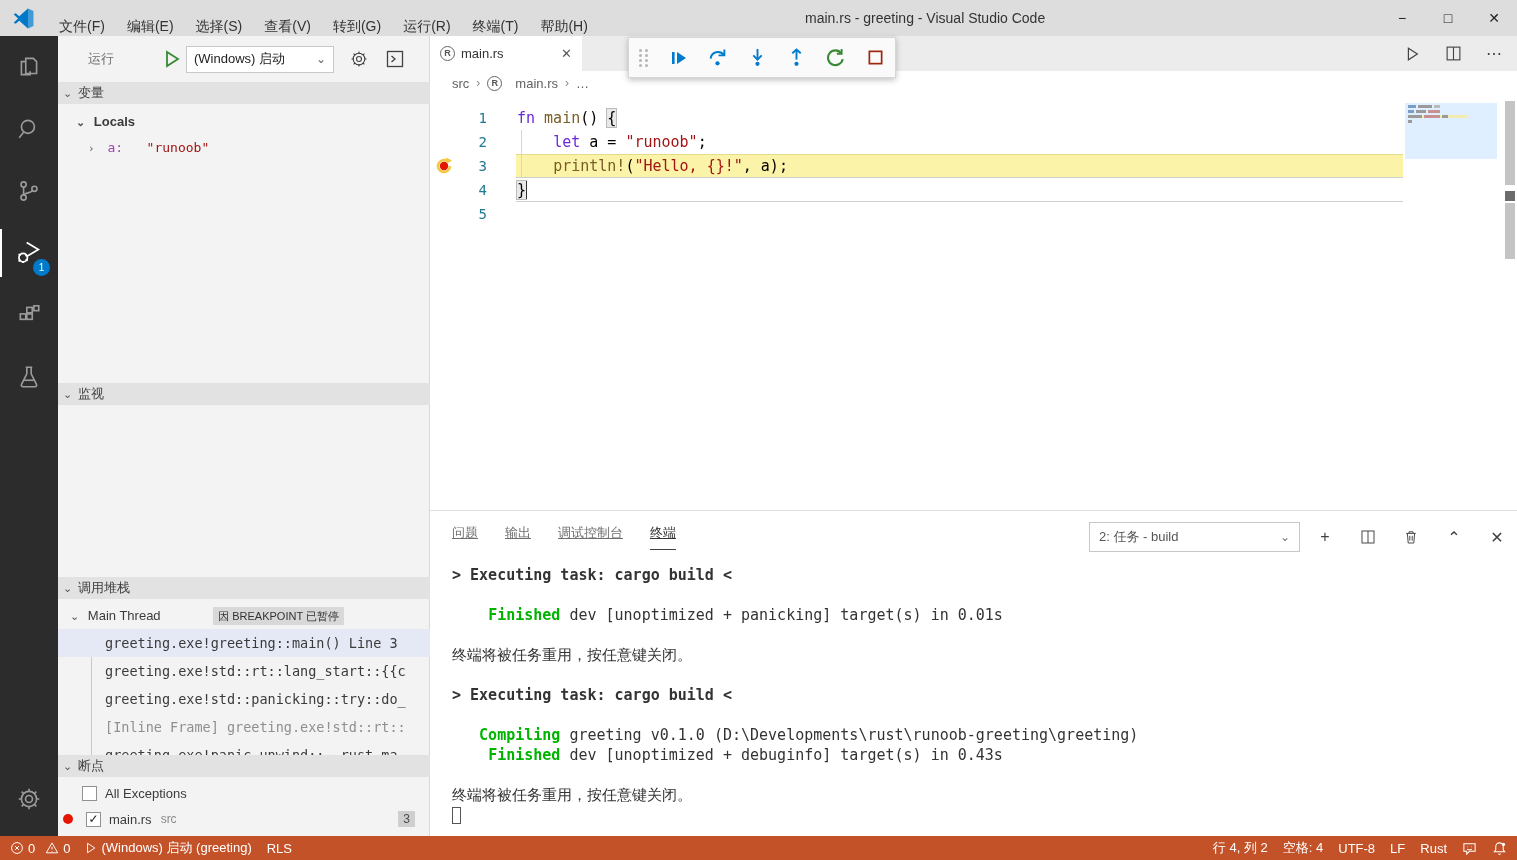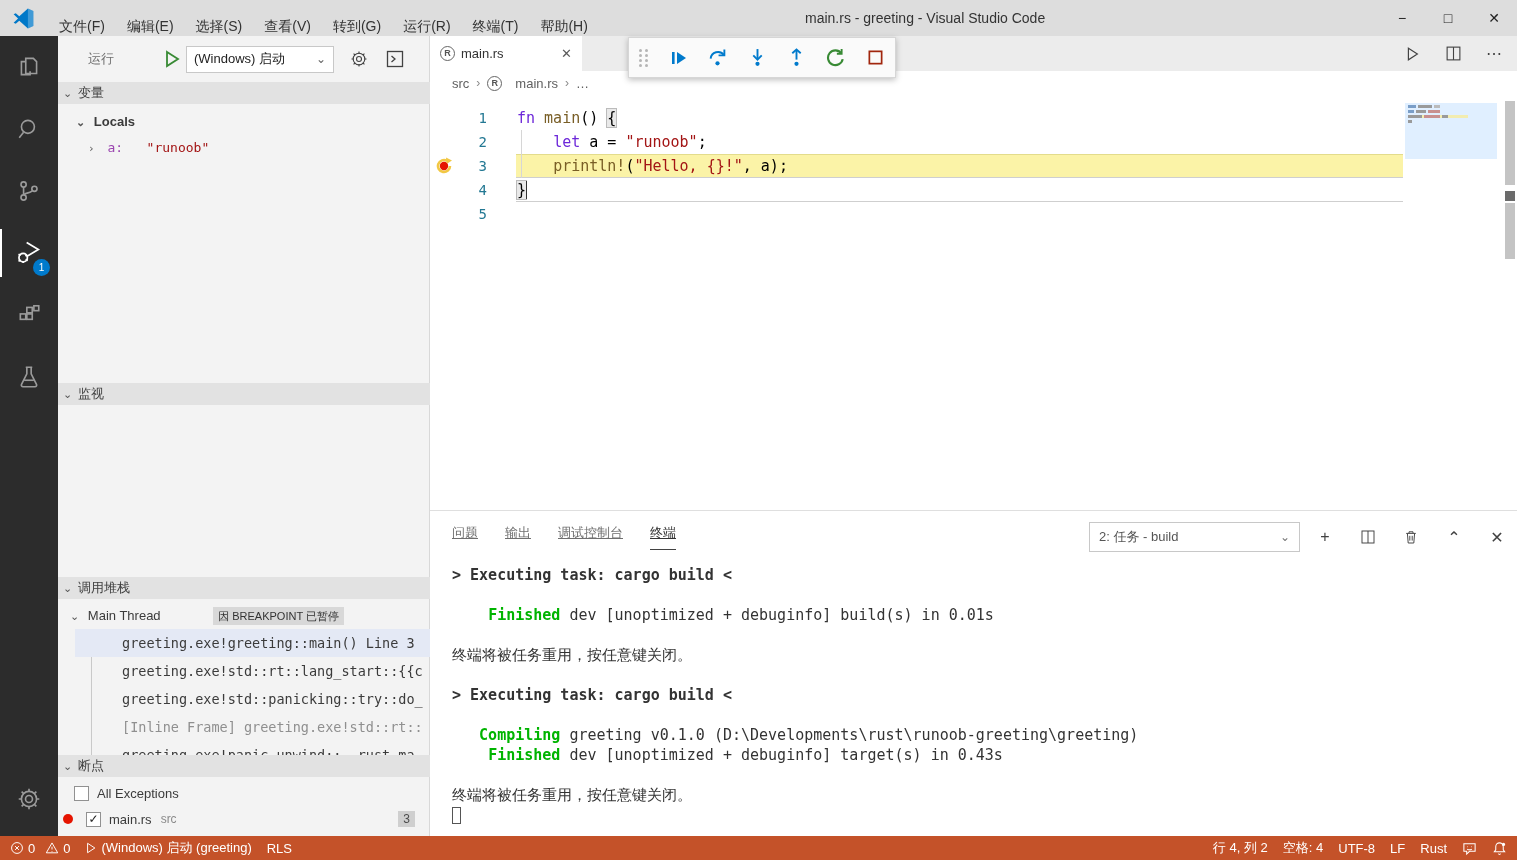--- a/index.html
+++ b/index.html
@@ -38,21 +38,21 @@
   .section-header .twisty { position:absolute; left:5px; font-size:11px; color:#555; }
   .tree-row { position:absolute; left:0; width:300px; height:24px; line-height:24px; white-space:nowrap; overflow:hidden; }
   .twisty-inline { color:#555; font-size:11px; margin-right:5px; }
   #row-locals { top:74px; padding-left:18px; font-weight:bold; }
   #row-var-a { top:100px; padding-left:30px; font-family:"DejaVu Sans Mono",monospace; font-size:13px; }
   .var-name { color:#9B46B0; }
   .var-value { color:#A31515; }
 
   #row-thread { top:567px; height:26px; line-height:26px; padding-left:12px; }
   #pause-badge { position:absolute; right:14px; top:4px; height:18px; line-height:18px; background:#D8D8D8; color:#333; font-size:11px; padding:0 5px; }
-  #stack-frames { position:absolute; left:0; top:593px; width:372px; height:126px; overflow:hidden;margin-left:17px; }
+  #stack-frames { position:absolute; left:0; top:593px; width:372px; height:126px; overflow:hidden; }
   .tree-guide { position:absolute; left:33px; top:593px; width:1px; height:126px; background:#C9C9C9; }
   .frame-row { height:28px; line-height:28px; padding-left:47px; font-family:"DejaVu Sans Mono",monospace; font-size:13.5px; color:#3B3B3B; white-space:pre; overflow:hidden; }
   .frame-row.selected { background:#E4E9F5; }
   .frame-row.dim { color:#8F8F8F; }
 
   #breakpoint-list { position:absolute; left:0; top:744px; width:372px; }
   .bp-row { position:relative; height:26px; display:flex; align-items:center; }
   .bp-dot { position:absolute; left:5px; width:10px; height:10px; border-radius:50%; background:#E51400; }
   .bp-check { width:15px; height:15px; border:1px solid #919191; background:#fff; margin-right:8px; font-size:12px; line-height:13px; text-align:center; color:#1E1E1E; }
   .bp-label { color:#3B3B3B; }
@@ -266,21 +266,21 @@
       <div class="frame-row">greeting.exe!std::panicking::try::do_</div>
       <div class="frame-row dim">[Inline Frame] greeting.exe!std::rt::</div>
       <div class="frame-row">greeting.exe!panic_unwind::__rust_ma</div>
     </div>
 
   <div class="section-header" style="top:719px">
     <span class="twisty">⌄</span>
     <span>断点</span>
   </div>
   <div id="breakpoint-list">
-      <div class="bp-row" style="padding-left: 16px;">
+      <div class="bp-row" style="padding-left: 16px; margin-left: 8px;">
         <div class="bp-check"></div>
         <div class="bp-label" style="display: inline;">All Exceptions</div>
       </div>
       <div class="bp-row" style="padding-left: 28px;">
         <div class="bp-dot"></div>
         <div class="bp-check">✓</div>
         <div class="bp-label" style="display: inline;">main.rs</div>
         <div class="bp-detail" style="display: inline;">src</div>
         <div class="bp-badge">3</div>
       </div>
@@ -444,21 +444,21 @@
           <path d="M5.5 5.5 l1 12 h7 l1 -12"></path>
           <path d="M8.5 8.5 v6 M11.5 8.5 v6"></path>
         </svg>
     </span>
     <span class="pa">⌃</span>
     <span class="pa">✕</span>
   </div>
   <div id="terminal-output">
       <div class="term-line"><span class="term-bold">&gt; Executing task: cargo build &lt;</span></div>
       <div class="term-line">&nbsp;</div>
-      <div class="term-line"><span>    </span><span class="term-green">Finished</span><span> dev [unoptimized + debuginfo] build(s) in 0.01s</span></div>
+      <div class="term-line"><span>    </span><span class="term-green">Finished</span><span> dev [unoptimized + panicking] target(s) in 0.01s</span></div>
       <div class="term-line">&nbsp;</div>
       <div class="term-line"><span>终端将被任务重用，按任意键关闭。</span></div>
       <div class="term-line">&nbsp;</div>
       <div class="term-line"><span class="term-bold">&gt; Executing task: cargo build &lt;</span></div>
       <div class="term-line">&nbsp;</div>
       <div class="term-line"><span>   </span><span class="term-green">Compiling</span><span> greeting v0.1.0 (D:\Developments\rust\runoob-greeting\greeting)</span></div>
       <div class="term-line"><span>    </span><span class="term-green">Finished</span><span> dev [unoptimized + debuginfo] target(s) in 0.43s</span></div>
       <div class="term-line">&nbsp;</div>
       <div class="term-line"><span>终端将被任务重用，按任意键关闭。</span></div>
       <div id="term-cursor"></div>

